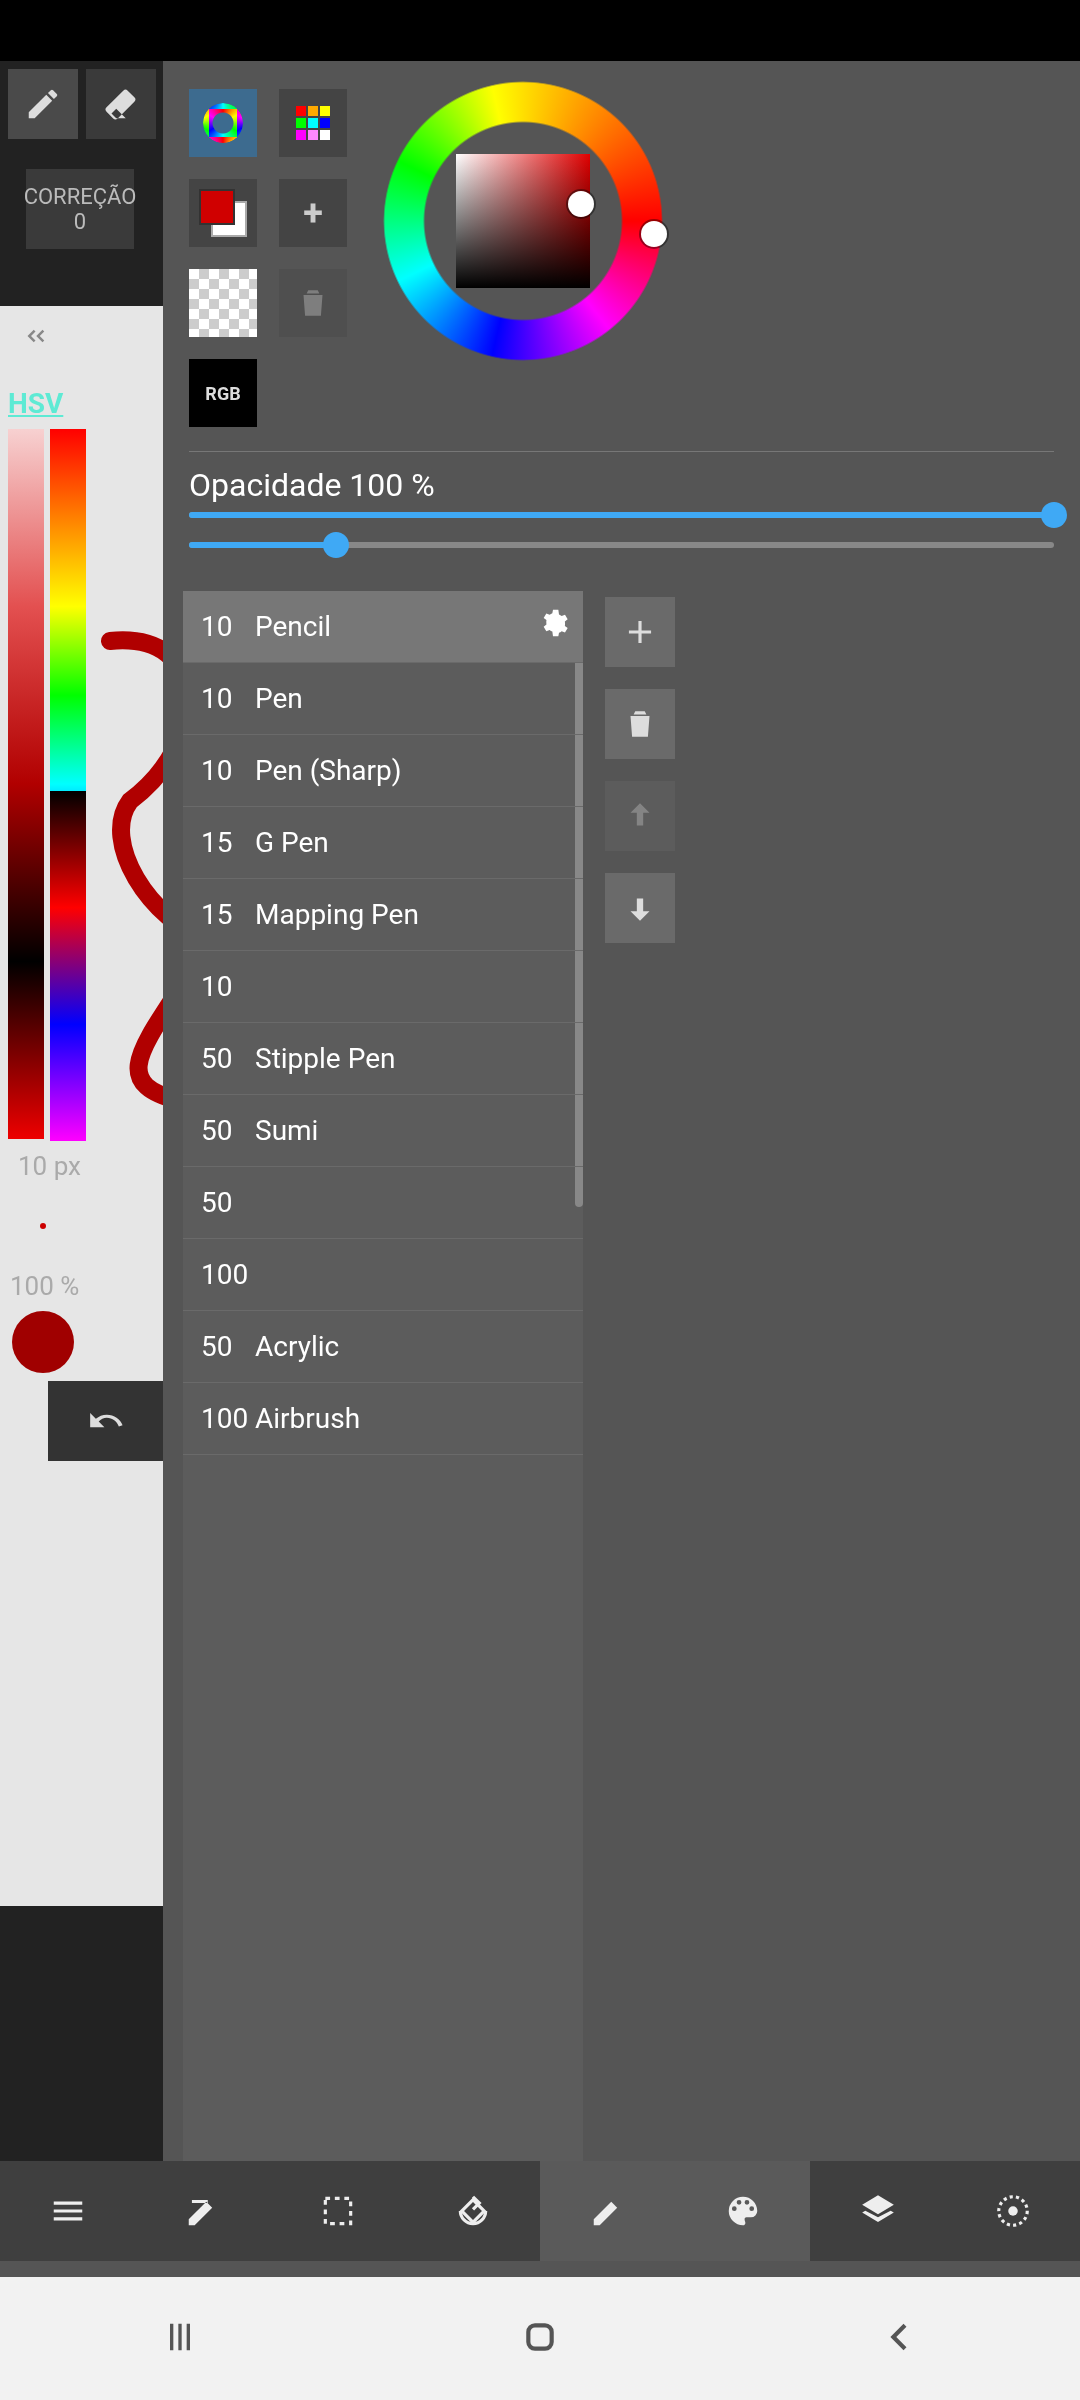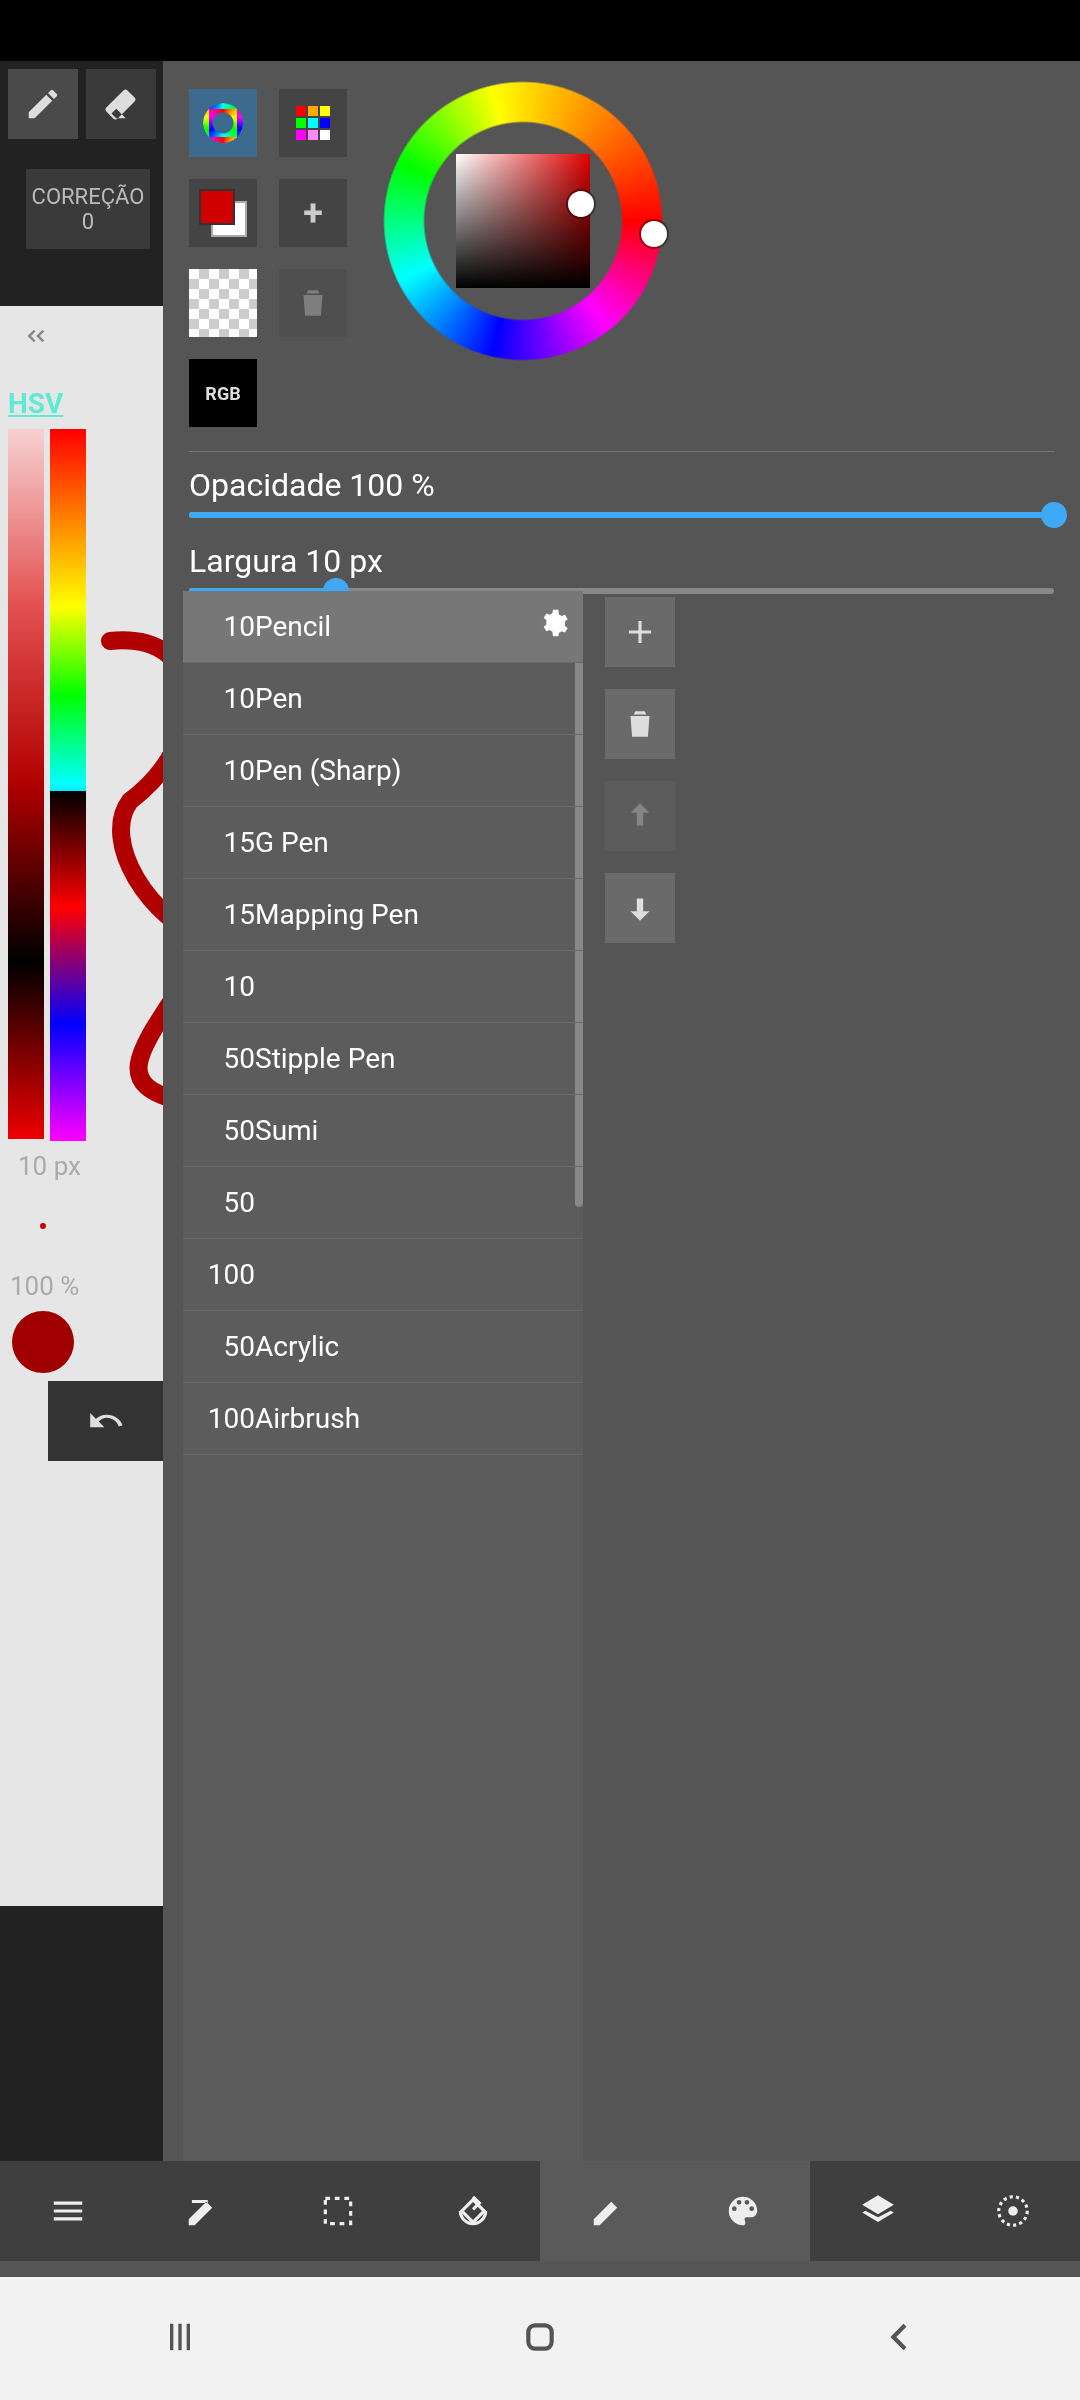--- a/index.html
+++ b/index.html
@@ -4,21 +4,21 @@
 <style>
   * { margin:0; padding:0; box-sizing:border-box; font-family: -apple-system, Roboto, sans-serif; }
   html,body { width:1080px; height:2400px; background:#000; overflow:hidden; }
   .app { position:absolute; top:61px; left:0; width:1080px; height:2216px; background:#555; }
 
   
   .leftcol { position:absolute; left:0; top:0; width:163px; height:2100px; background:#222; }
   .tool-pair { position:absolute; top:8px; left:8px; display:flex; gap:8px; }
   .tool-btn { width:70px; height:70px; background:#3a3a3a; display:flex; align-items:center; justify-content:center; color:#ccc; }
   .tool-btn.active { background:#4a4a4a; }
-  .correction { position:absolute; top:108px; left:26px; width:124px; height:80px; background:#3a3a3a; color:#bbb; font-size:22px; display:flex; flex-direction:column; align-items:center; justify-content:center; }
+  .correction { position:absolute; top:108px; left:26px; width:108px; height:80px; background:#3a3a3a; color:#bbb; font-size:22px; display:flex; flex-direction:column; align-items:center; justify-content:center; }
 
   .canvas-bg { position:absolute; left:0; top:245px; width:163px; height:1600px; background:#e6e6e6; }
   .chev-back { position:absolute; left:20px; top:260px; color:#888; }
   .hsv-title { position:absolute; left:8px; top:326px; color:#5eead4; font-size:28px; font-weight:bold; text-decoration:underline; }
   .strip { position:absolute; top:368px; width:36px; height:710px; }
   .strip.s1 { left:8px; background:linear-gradient(#f7d1d1,#e35050,#b10000,#000,#e00); }
   .strip.s2 { left:50px; background:linear-gradient(#ff0000,#ff8000,#ffff00,#00ff00,#00ffff,#0000ff,#8000ff,#ff00ff,#ff0000); }
   .strip.s2b { position:absolute; left:50px; top:730px; width:36px; height:350px; background:linear-gradient(#000,#f00,#00f,#f0f); }
   .size-text { position:absolute; left:18px; top:1090px; color:#aaa; font-size:26px; }
   .opac-text { position:absolute; left:10px; top:1210px; color:#aaa; font-size:26px; }
@@ -67,21 +67,21 @@
   .sliders hr { border:none; border-top:1px solid #777; margin-bottom:14px; }
   .sl-label { color:#fff; font-size:32px; margin:8px 0 8px 0; }
   .track { position:relative; height:6px; background:#888; border-radius:3px; margin-bottom:24px; }
   .fill { position:absolute; left:0; top:0; bottom:0; background:#3fa9f5; border-radius:3px; }
   .thumb { position:absolute; top:-10px; width:26px; height:26px; border-radius:50%; background:#3fa9f5; }
 
   .brush-area { position:absolute; left:0; top:530px; right:0; bottom:0; display:flex; }
   .brush-list { flex:0 0 400px; margin-left:20px; background:#5c5c5c; position:relative; }
   .brush-scroll { position:absolute; right:0; top:6px; width:8px; height:610px; background:#888; border-radius:4px; }
   .brush-item { height:72px; display:flex; align-items:center; border-bottom:1px solid #6a6a6a; color:#fff; font-size:28px; padding-left:18px; position:relative; }
-  .brush-item .sz { width:54px; text-align:right; }
+  .brush-item .sz { width:54px; text-align:left; }
   .brush-item .nm { flex:1; }
   .brush-item.selected { background:#777; }
   .brush-item .gear { position:absolute; right:14px; color:#fff; }
 
   .side-btns { flex:0 0 90px; margin-left:22px; display:flex; flex-direction:column; gap:22px; padding-top:6px; }
   .sbtn { width:70px; height:70px; background:#6a6a6a; display:flex; align-items:center; justify-content:center; color:#ddd; }
   .sbtn.dim { opacity:.35; }
 
   
   .bottombar { position:absolute; left:0; top:2100px; width:1080px; height:100px; background:#3f3f3f; display:flex; align-items:center; }
@@ -188,21 +188,20 @@
       <div class="ring-handle rh2"></div>
     </div>
 
     <div class="sliders">
       <hr>
       <div class="sl-label">Opacidade 100 %</div>
       <div class="track">
         <div class="fill" style="width:100%"></div>
           <div class="thumb" style="left:calc(100% - 13px)"></div>
       </div>
-      <div class="sl-label">Largura 10 px</div>
       <div class="track">
         <div class="fill" style="width:17%"></div>
           <div class="thumb" style="left:calc(17% - 13px)"></div>
       </div>
     </div>
 
     <div class="brush-area">
       <div class="brush-list" id="brush-list">
         <div class="brush-scroll"></div>
       <div class="brush-item selected">

